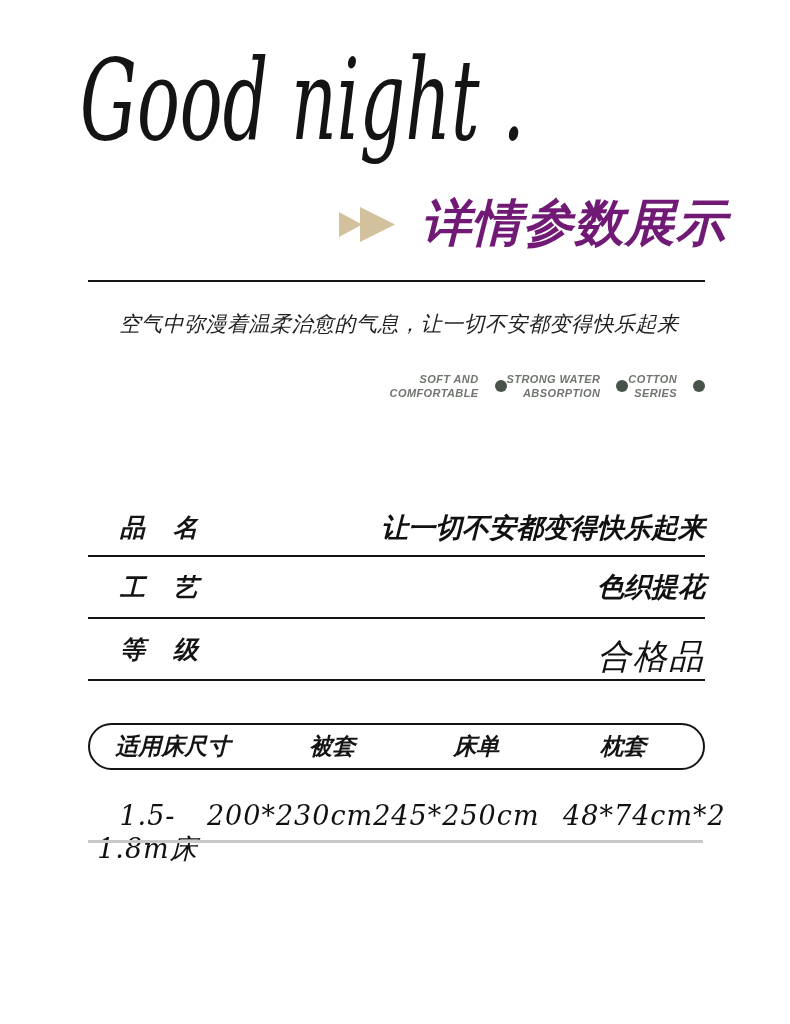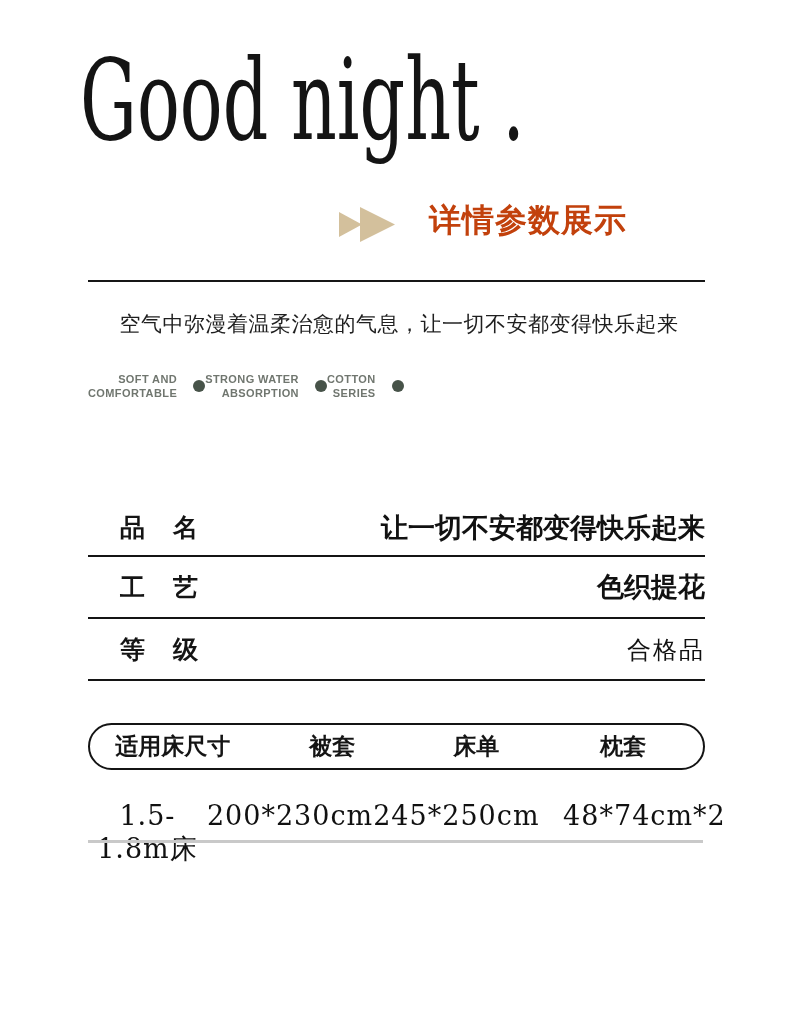--- a/index.html
+++ b/index.html
@@ -4,55 +4,56 @@
 <style>
   html, body { margin: 0; padding: 0; background: #ffffff; }
   .canvas {
     position: relative;
     width: 774px;
     height: 1024px;
     background: #ffffff;
     overflow: hidden;
     font-family: "Liberation Sans", sans-serif;
     color: #161616;
+    font-style: italic;
   }
 
   
   .logo-wrap { position: absolute; left: 80px; top: 44px; }
   .logo-wrap text {
     font-family: "DejaVu Serif", serif;
     font-size: 112px;
     fill: #141414;
   }
 
   
   .arrows { position: absolute; left: 339px; top: 204px; width: 58px; height: 40px; }
   .section-title {
     position: absolute; left: 421px; top: 194px;
-    margin: 8px;
+    margin: 0;
     font-family: "DejaVu Serif", serif;
-    font-size: 32px; font-weight: 700; line-height: 1.15;
-    letter-spacing: 1px; color: #c2410c; white-space: nowrap;
+    font-size: 50px; font-weight: 700; line-height: 1.15;
+    letter-spacing: 1px; color: #701a75; white-space: nowrap;
   }
   .divider-top {
     position: absolute; left: 88px; top: 280px;
     width: 617px; height: 2px; background: #161616;
   }
 
   
   .tagline {
     position: absolute; left: 0; top: 306px; width: 790px;
     margin: 4px; text-align: center;
     font-size: 21px; font-weight: 500; letter-spacing: 0.5px; color: #1f1f1f;
   }
 
   
   .features {
     position: absolute; left: 88px; top: 372px; width: 617px;
-    display: flex; justify-content: flex-start; align-items: center;
+    display: flex; justify-content: flex-end; align-items: center;
   }
   .feature { display: flex; align-items: center; gap: 16px; }
   .feature-text {
     display: flex; flex-direction: column; align-items: flex-end;
     font-size: 11px; font-weight: 700; line-height: 1.3;
     letter-spacing: 0.4px; color: #70766f; text-transform: uppercase;
   }
   .dot { width: 12px; height: 12px; border-radius: 50%; background: #475349; }
 
   
@@ -64,22 +65,22 @@
   }
   .spec-row:first-child { height: 55px; }
   .spec-label {
     display: flex; justify-content: space-between;
     width: 78px; margin-left: 32px;
     font-size: 25px; font-weight: 700; color: #141414;
   }
   .spec-value { font-size: 27px; font-weight: 700; color: #111; }
   .spec-value.serif {
     font-family: "DejaVu Serif", serif;
-    font-weight: 400; font-size: 24px; letter-spacing: 2px;
-    position: relative; top: 1px;
+    font-weight: 400; font-size: 34px; letter-spacing: 2px;
+    position: relative; top: 8px;
   }
 
   
   .size-header {
     position: absolute; left: 88px; top: 723px; width: 613px; height: 43px;
     border: 2px solid #141414; border-radius: 25px;
     display: flex; align-items: center;
     font-size: 23px; font-weight: 700; color: #141414;
   }
   .size-row {

